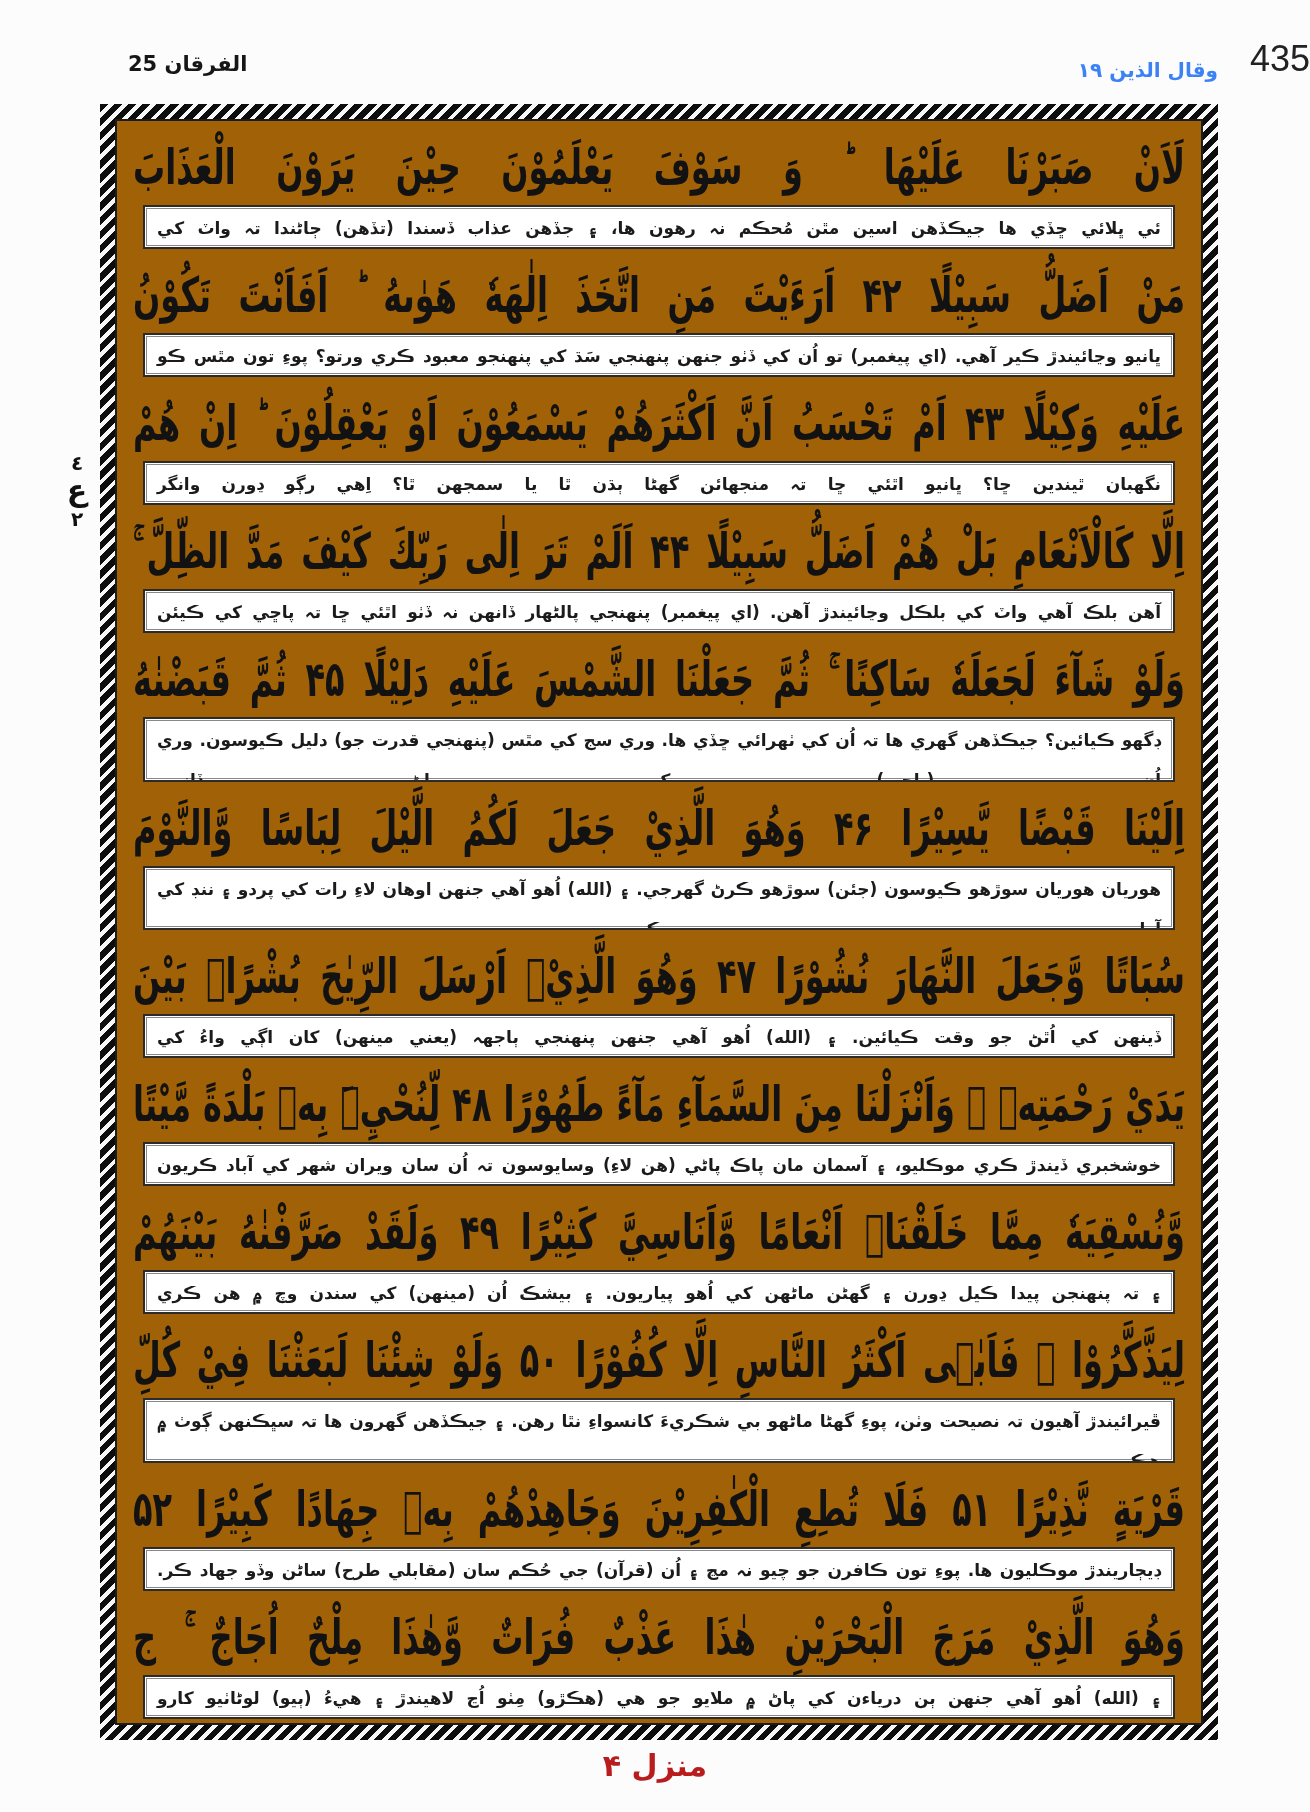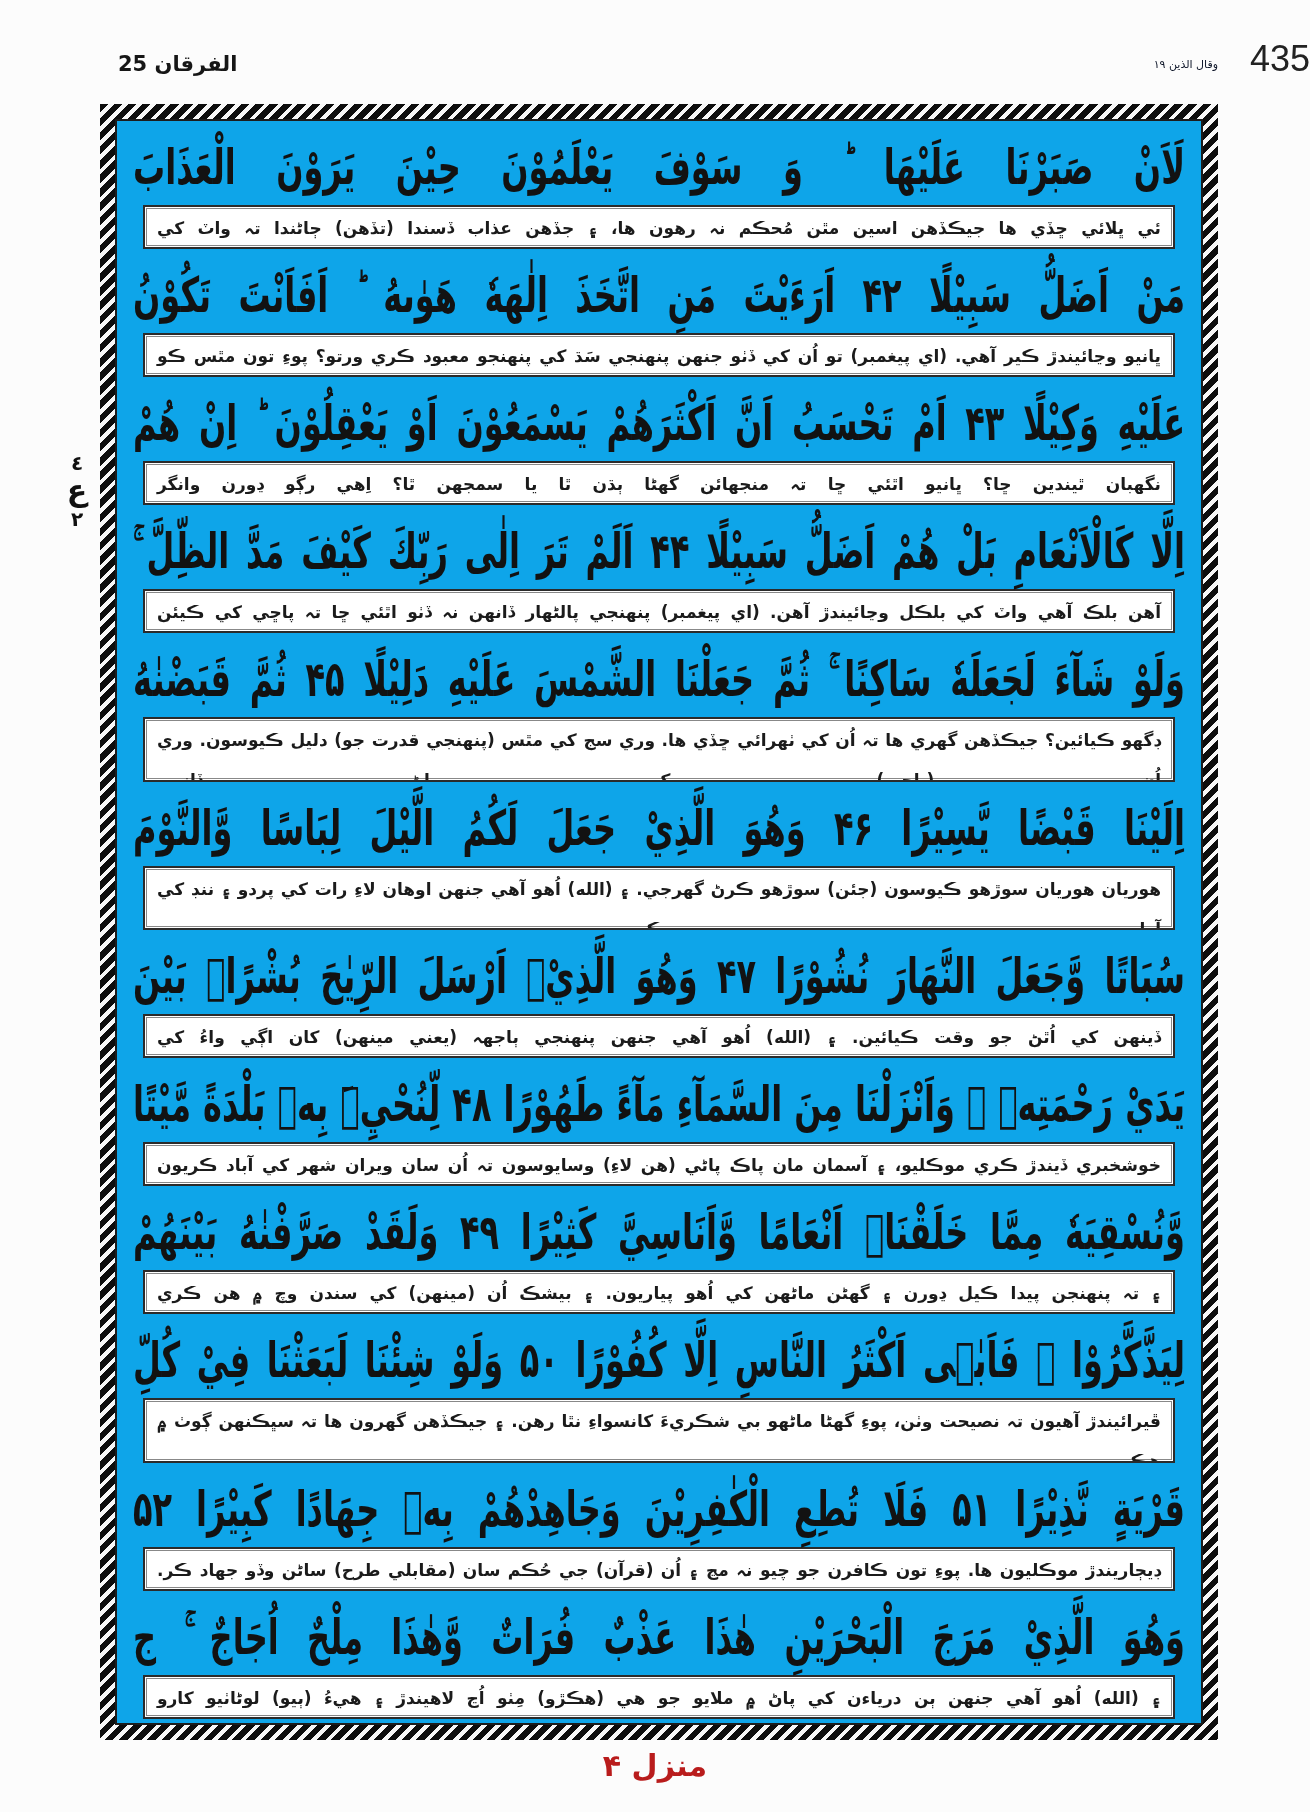--- a/index.html
+++ b/index.html
@@ -4,38 +4,38 @@
 <style>
   html,body{margin:0;padding:0;}
   body{
     width:1310px;height:1812px;position:relative;
     background:#fcfcfc;color:#161616;
     font-family:"DejaVu Sans",sans-serif;
     overflow:hidden;
   }
   
   .hdr-left{
-    position:absolute;top:52px;left:118px;direction:ltr;
+    position:absolute;top:52px;left:128px;direction:ltr;
     font-size:21px;font-weight:bold;letter-spacing:1px;
   }
   .hdr-center{
     position:absolute;top:38px;left:0;width:1310px;
     font-size:36px;font-family:"Liberation Sans",sans-serif;color:#222;
   }
   .hdr-right{
     position:absolute;top:58px;right:92px;
-    font-size:11px;font-weight:normal;color:#0f172a;
+    font-size:20px;font-weight:bold;color:#3b82f6;
   }
   
   .frame{
     position:absolute;top:104px;left:100px;width:1118px;height:1636px;
     box-sizing:border-box;
     border:15px solid transparent;
     border-image:repeating-linear-gradient(135deg,#0d0d0d 0 6px,#f7f7f7 6px 10px) 15;
-    background:#0ea5e9;
+    background:#a16207;
     box-shadow:inset 0 0 0 2px #1c1c1c;
   }
   .rows{
     position:absolute;inset:4px 8px 4px 8px;
     display:flex;flex-direction:column;justify-content:space-between;
   }
   .arabic-line{
     height:90px;display:block;direction:rtl;
     font-weight:bold;font-size:32px;line-height:58px;
     text-align:justify;text-align-last:justify;

